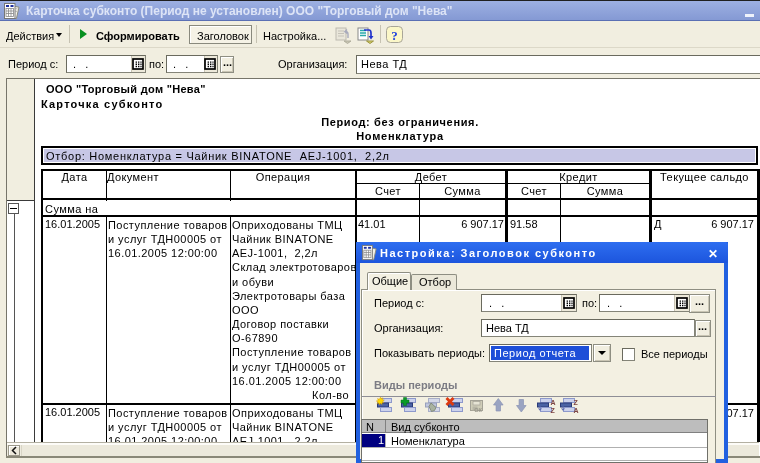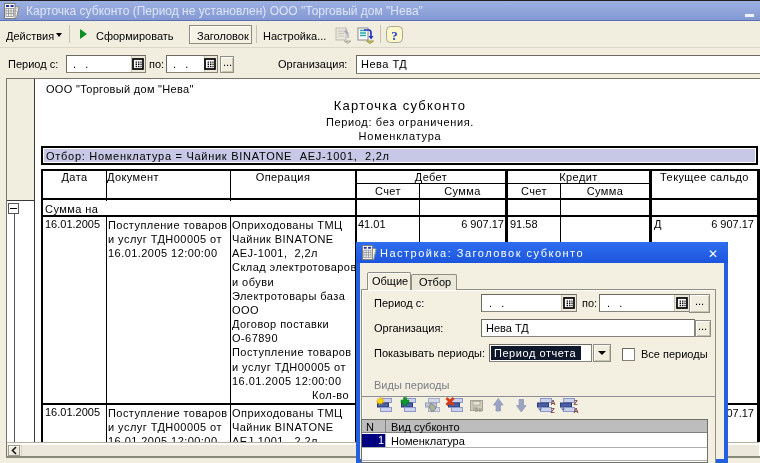--- a/index.html
+++ b/index.html
@@ -1,17 +1,17 @@
 <!DOCTYPE html>
 <html><head><meta charset="utf-8"><style>
 *{margin:0;padding:0;box-sizing:border-box}
 html,body{width:760px;height:463px}
 body{position:relative;font-family:"Liberation Sans",sans-serif;background:#f1eee0;overflow:hidden;font-size:11px;color:#000}
 .a{position:absolute}
-.bold{font-weight:normal}
+.bold{font-weight:bold}
 .vline{position:absolute;background:#000;width:1px}
 .hline{position:absolute;background:#000;height:1px}
 .inp{position:absolute;background:#fff;border:1px solid #848478;border-top-color:#6a6a5e;border-left-color:#6a6a5e}
 .btn3d{position:absolute;background:#f1eee0;border:1px solid #8e8e82;box-shadow:inset 1px 1px 0 #fff, inset -1px -1px 0 #c9c5b4}
 .hdr{letter-spacing:0.4px}
 .rtx{letter-spacing:0.45px}
 </style></head><body>
 
 <div class="a" style="left:0;top:0;width:760px;height:1px;background:#202020"></div>
 
@@ -87,21 +87,21 @@
 
 <div class="a" style="left:7px;top:79px;width:27px;height:121px;background:#f1eee0"></div>
 <div class="a" style="left:34px;top:79px;width:1px;height:363px;background:#3a3a3a"></div>
 <div class="a" style="left:7px;top:200px;width:28px;height:1px;background:#3a3a3a"></div>
 
 <div class="a" style="left:8px;top:203px;width:11px;height:11px;background:#fff;border:1px solid #555"></div>
 <div class="a" style="left:10px;top:208px;width:7px;height:1px;background:#000"></div>
 <div class="a" style="left:14px;top:214px;width:1px;height:228px;background:#555"></div>
 
 <div class="a bold" style="left:46px;top:83px;letter-spacing:0.3px">ООО "Торговый дом "Нева"</div>
-<div class="a bold" style="left:41px;top:98px;width:718px;text-align:center;font-size:13px;letter-spacing:1.2px">Карточка субконто</div>
+<div class="a bold" style="left:41px;top:98px;width:718px;text-align:left;font-size:11px;letter-spacing:1.2px">Карточка субконто</div>
 <div class="a bold" style="left:41px;top:116px;width:718px;text-align:center;letter-spacing:0.65px">Период: без ограничения.</div>
 <div class="a bold" style="left:41px;top:130px;width:718px;text-align:center;letter-spacing:0.75px">Номенклатура</div>
 
 <div class="a" style="left:41px;top:146px;width:717px;height:19px;background:#c7c7e6;border:2px solid #000;box-shadow:inset 0 0 0 1px #fff"></div>
 <div class="a" style="left:46px;top:150px;letter-spacing:0.72px">Отбор: Номенклатура = Чайник BINATONE&nbsp; АЕJ-1001,&nbsp; 2,2л</div>
 
 <div class="hline" style="left:41px;top:169px;width:718px;height:2px"></div>
 <div class="hline" style="left:355px;top:183px;width:297px"></div>
 <div class="hline" style="left:41px;top:198px;width:718px;height:2px"></div>
 <div class="hline" style="left:41px;top:215px;width:718px;height:2px"></div>
@@ -196,21 +196,21 @@
 <div class="a bold" style="left:695px;top:295px">...</div>
 
 <div class="a" style="left:374px;top:322px">Организация:</div>
 <div class="inp" style="left:481px;top:319px;width:214px;height:18px"></div>
 <div class="a" style="left:486px;top:322px">Нева ТД</div>
 <div class="btn3d" style="left:695px;top:320px;width:16px;height:17px"></div>
 <div class="a bold" style="left:698px;top:320px">...</div>
 
 <div class="a" style="left:374px;top:347px">Показывать периоды:</div>
 <div class="inp" style="left:489px;top:344px;width:103px;height:18px"></div>
-<div class="a" style="left:491px;top:346px;background:#0f172a;color:#fff;padding:0 5px 0 3px;letter-spacing:0.55px;line-height:14px">Период отчета</div>
+<div class="a" style="left:491px;top:346px;background:#1d4ed8;color:#fff;padding:0 13px 0 3px;letter-spacing:0.55px;line-height:14px">Период отчета</div>
 <div class="btn3d" style="left:593px;top:344px;width:18px;height:18px"></div>
 <div class="a" style="left:598px;top:351px;width:0;height:0;border-left:4px solid transparent;border-right:4px solid transparent;border-top:4px solid #000"></div>
 <div class="inp" style="left:622px;top:348px;width:13px;height:13px"></div>
 <div class="a" style="left:641px;top:348px">Все периоды</div>
 
 <div class="a bold" style="left:374px;top:379px;color:#7c7c84">Виды периоды</div>
 <div class="a" style="left:362px;top:396px;width:354px;height:1px;background:#8e8e96"></div>
 
 <svg class="a" style="left:376px;top:397px" width="210px" height="17" viewBox="0 0 210 17">
   <defs>

